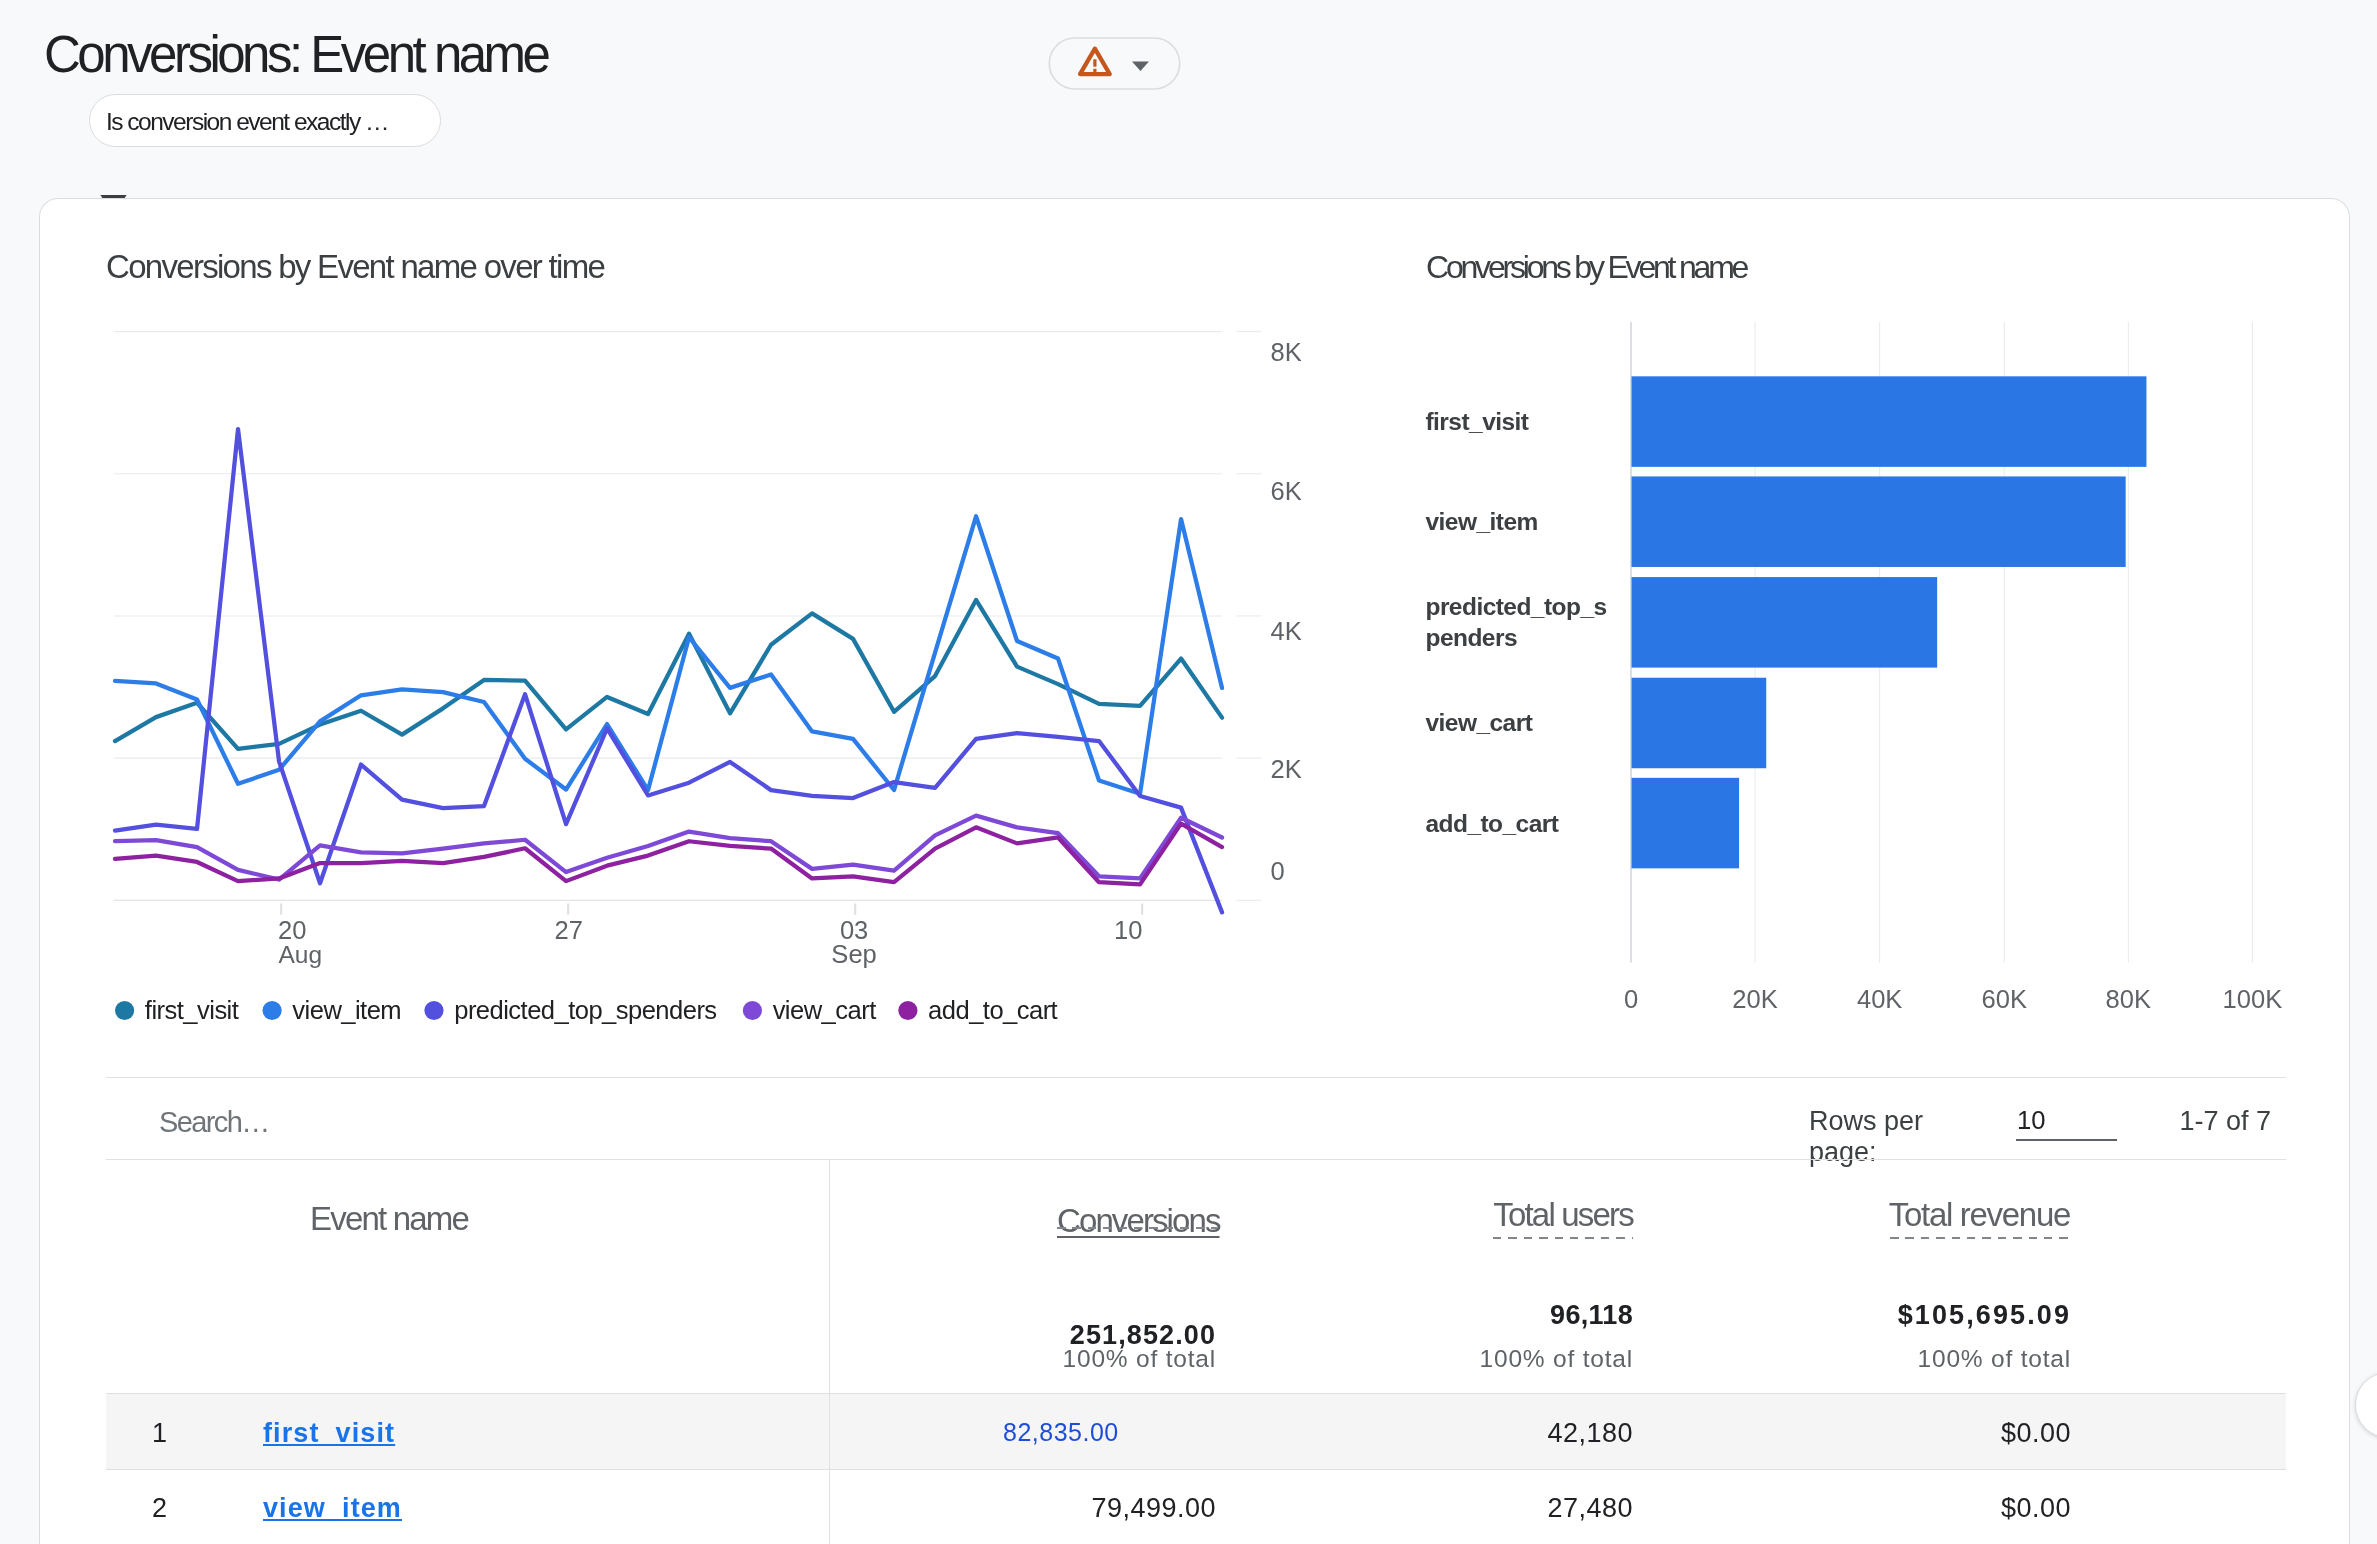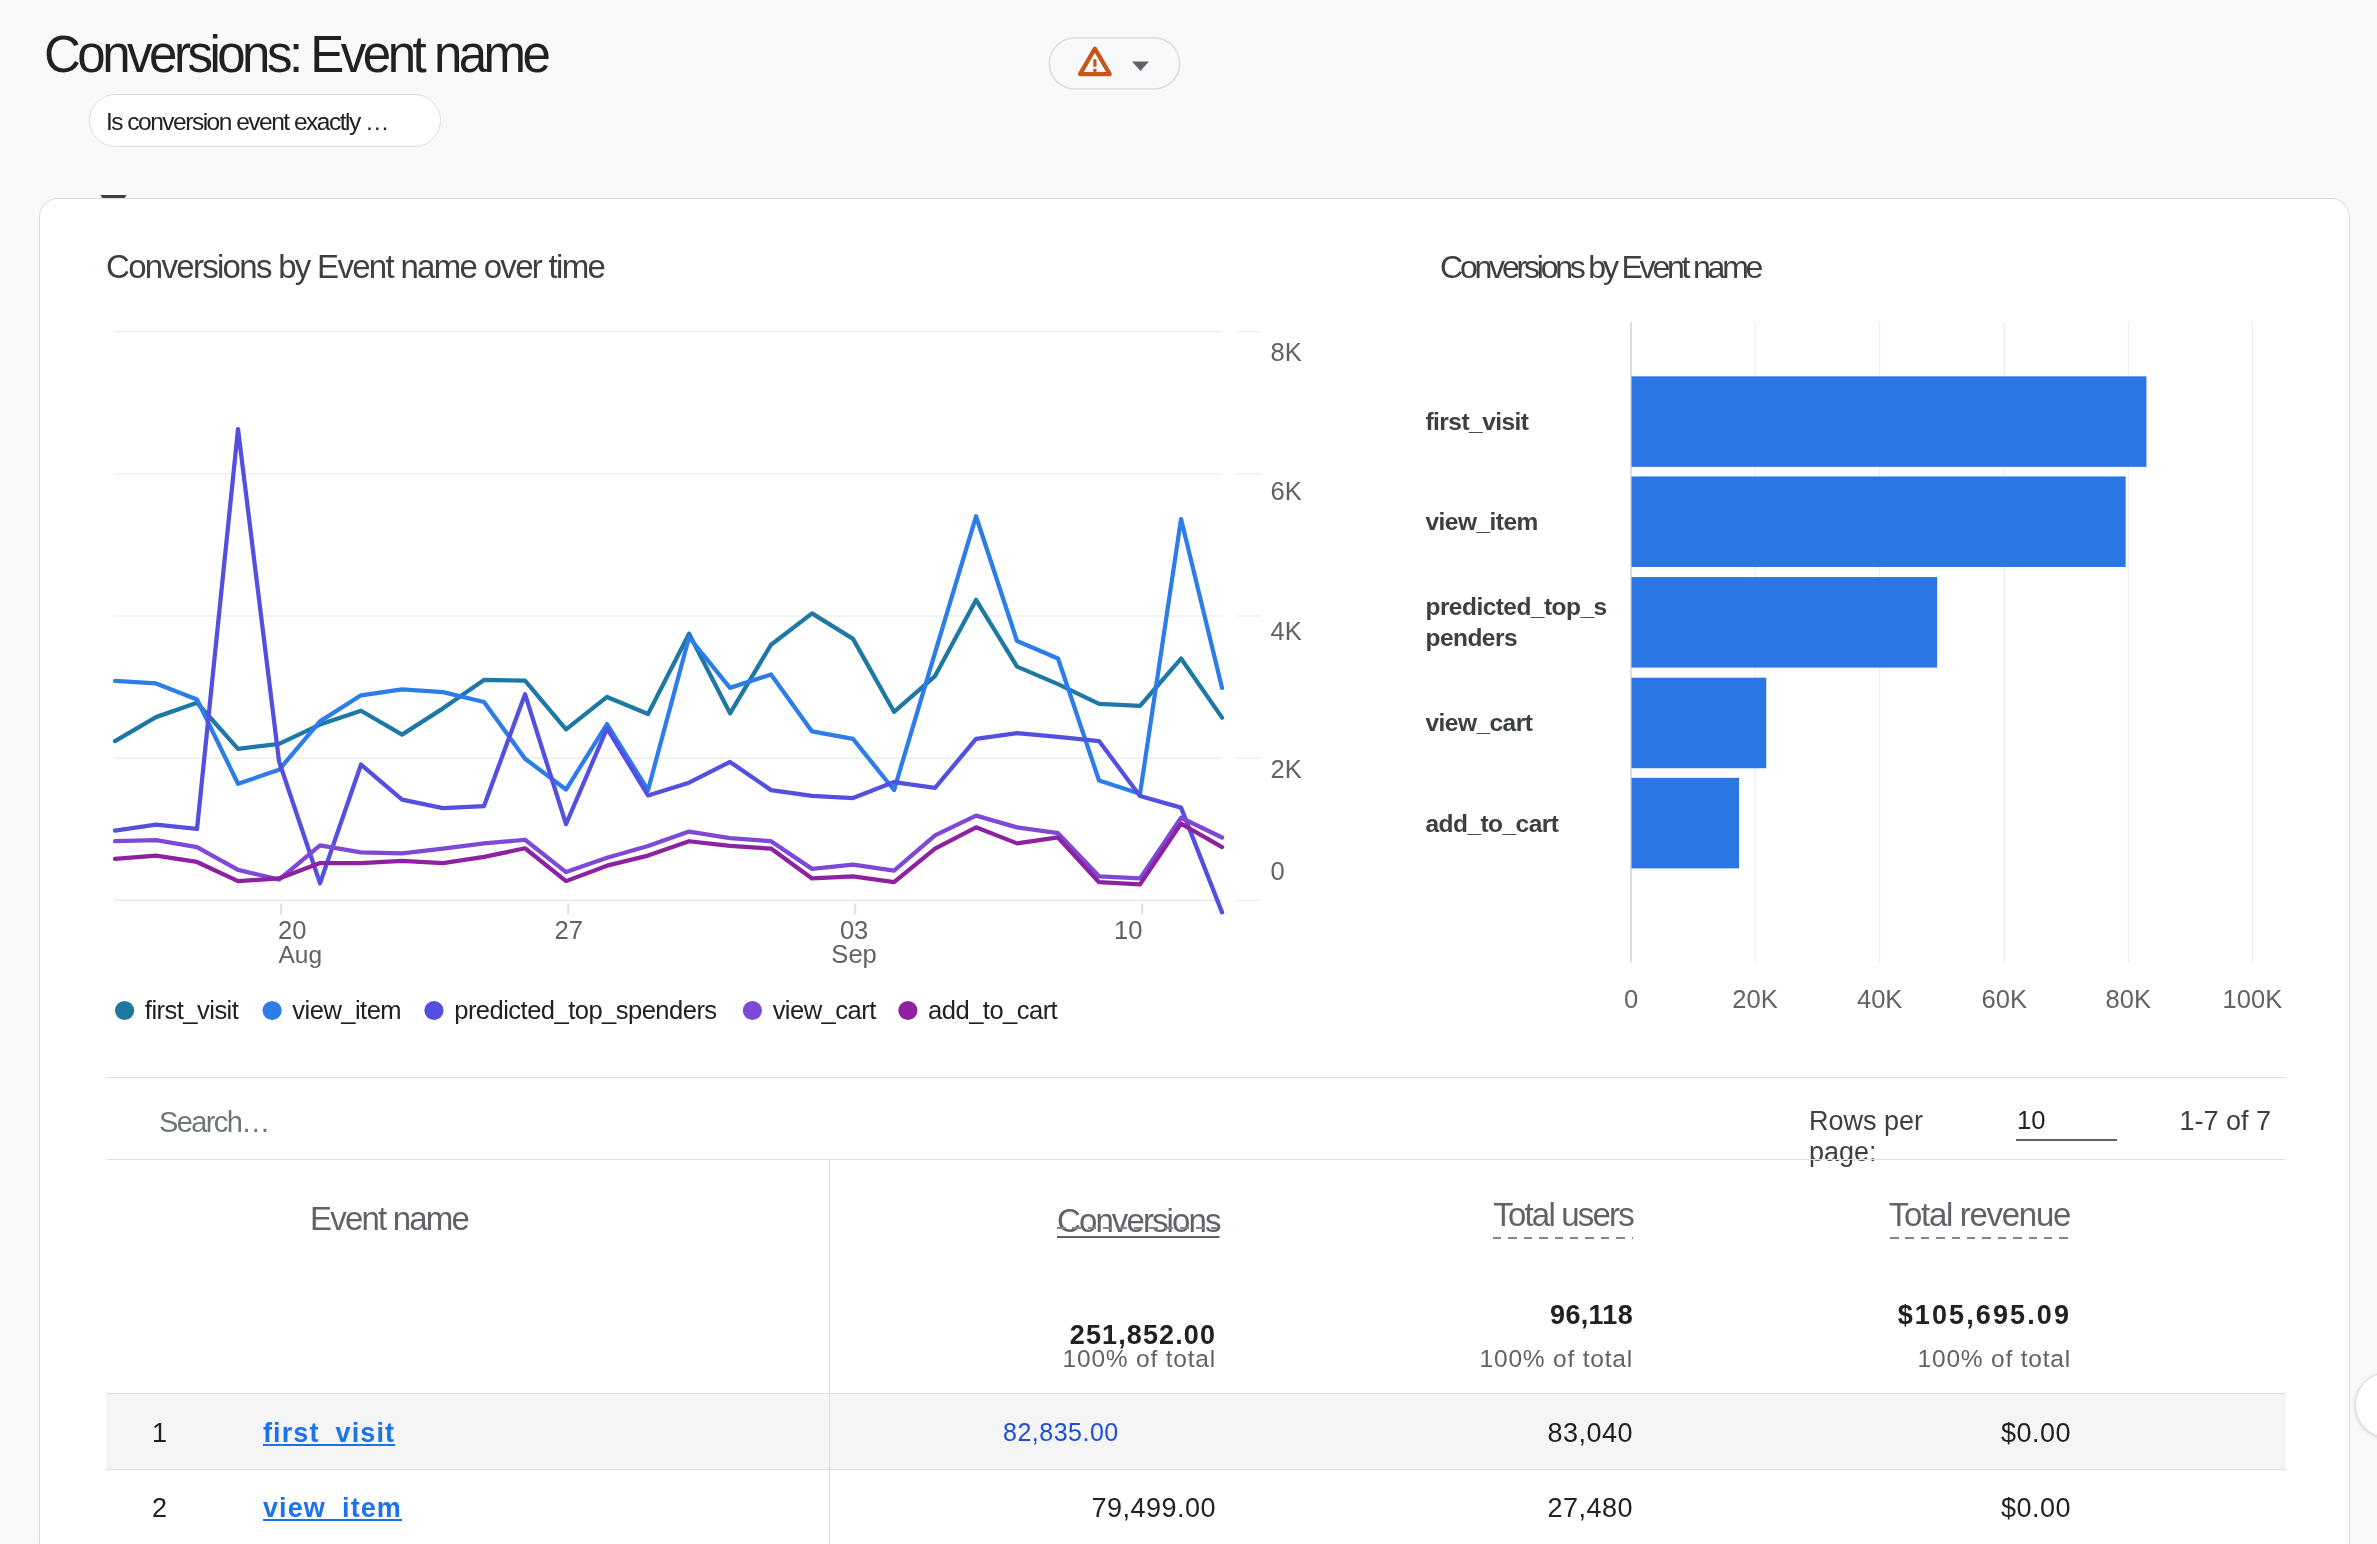--- a/index.html
+++ b/index.html
@@ -53,21 +53,21 @@
   <circle cx="325" cy="75" r="11.5"></circle>
   <circle cx="349" cy="89" r="11.5"></circle>
   <circle cx="374" cy="50" r="11.5"></circle>
  </g>
  <polyline points="300,100 325,75 349,89 374,50" fill="none" stroke="#5f6368" stroke-width="11" stroke-linejoin="round"></polyline>
 </svg>
 
 <div class="abs" style="left:39px;top:198px;width:2311px;height:1363px;background:#fff;border:1.1px solid #dadce0;border-radius:19px;border-bottom:none;"></div>
 
 <div class="abs" style="left:106px;top:248px;font-size:33px;font-weight:500;color:#3c4043;letter-spacing:-1.7px;">Conversions by Event name over time</div>
-<div class="abs" style="left:1426px;top:249px;font-size:32px;font-weight:500;color:#3c4043;letter-spacing:-3.2px;margin-left:14px;">Conversions by Event name</div>
+<div class="abs" style="left:1426px;top:249px;font-size:32px;font-weight:500;color:#3c4043;letter-spacing:-3.2px;">Conversions by Event name</div>
 
 <svg width="2377" height="1545" viewBox="0 0 4464 2900" style="position:absolute;left:0;top:0">
 <line x1="214" y1="622" x2="2295" y2="622" stroke="#e8eaed" stroke-width="2"></line>
 <line x1="2322" y1="622" x2="2369" y2="622" stroke="#e8eaed" stroke-width="2"></line>
 <line x1="214" y1="889" x2="2295" y2="889" stroke="#e8eaed" stroke-width="2"></line>
 <line x1="2322" y1="889" x2="2369" y2="889" stroke="#e8eaed" stroke-width="2"></line>
 <line x1="214" y1="1156" x2="2295" y2="1156" stroke="#e8eaed" stroke-width="2"></line>
 <line x1="2322" y1="1156" x2="2369" y2="1156" stroke="#e8eaed" stroke-width="2"></line>
 <line x1="214" y1="1423" x2="2295" y2="1423" stroke="#e8eaed" stroke-width="2"></line>
 <line x1="2322" y1="1423" x2="2369" y2="1423" stroke="#e8eaed" stroke-width="2"></line>
@@ -170,21 +170,21 @@
 <div class="abs" style="left:1858px;top:1300px;width:213px;font-size:27px;font-weight:700;color:#202124;text-align:right;letter-spacing:2.1px;">$105,695.09</div>
 <div class="abs" style="left:1003px;top:1345px;width:213px;font-size:24.5px;color:#5f6368;text-align:right;letter-spacing:0.8px;">100% of total</div>
 <div class="abs" style="left:1420px;top:1345px;width:213px;font-size:24.5px;color:#5f6368;text-align:right;letter-spacing:0.8px;">100% of total</div>
 <div class="abs" style="left:1858px;top:1345px;width:213px;font-size:24.5px;color:#5f6368;text-align:right;letter-spacing:0.8px;">100% of total</div>
 
 <div class="abs" style="left:106px;top:1393px;width:2180px;height:77px;background:#f5f5f6;border-top:1.1px solid #e0e0e0;border-bottom:1.1px solid #e0e0e0;"></div>
 <div class="abs" style="left:829px;top:1393px;width:1.1px;height:151px;background:#e0e0e0;"></div>
 <div class="abs" style="left:149px;top:1418px;width:21px;font-size:27px;color:#202124;text-align:center;">1</div>
 <div class="abs" style="left:263px;top:1418px;font-size:27px;font-weight:700;color:#1a73e8;text-decoration:underline;letter-spacing:1.1px;">first_visit</div>
 <div class="abs" style="left:1003px;top:1418px;width:213px;font-size:25px;color:#1d4ed8;text-align:left;letter-spacing:0.5px;">82,835.00</div>
-<div class="abs" style="left:1420px;top:1418px;width:213px;font-size:27px;color:#202124;text-align:right;letter-spacing:0.5px;">83,040</div>
+<div class="abs" style="left:1420px;top:1418px;width:213px;font-size:27px;color:#202124;text-align:right;letter-spacing:0.5px;">42,180</div>
 <div class="abs" style="left:1858px;top:1418px;width:213px;font-size:27px;color:#202124;text-align:right;letter-spacing:0.5px;">$0.00</div>
 
 <div class="abs" style="left:149px;top:1493px;width:21px;font-size:27px;color:#202124;text-align:center;">2</div>
 <div class="abs" style="left:263px;top:1493px;font-size:27px;font-weight:700;color:#1a73e8;text-decoration:underline;letter-spacing:1.1px;">view_item</div>
 <div class="abs" style="left:1003px;top:1493px;width:213px;font-size:27px;color:#202124;text-align:right;letter-spacing:0.5px;">79,499.00</div>
 <div class="abs" style="left:1420px;top:1493px;width:213px;font-size:27px;color:#202124;text-align:right;letter-spacing:0.5px;">27,480</div>
 <div class="abs" style="left:1858px;top:1493px;width:213px;font-size:27px;color:#202124;text-align:right;letter-spacing:0.5px;">$0.00</div>
 
 <div class="abs" style="left:2355px;top:1372px;width:66px;height:66px;background:#fff;border:1.1px solid #dadce0;border-radius:50%;box-shadow:0 1.1px 4.3px rgba(0,0,0,.15);"></div>
 

